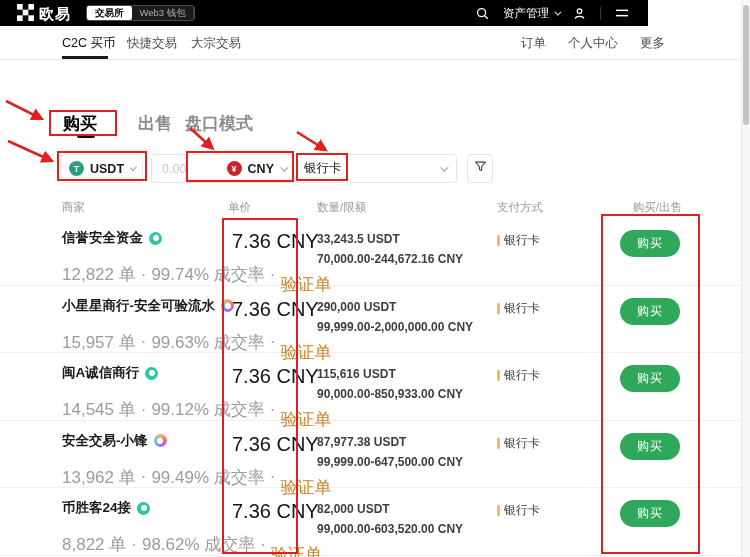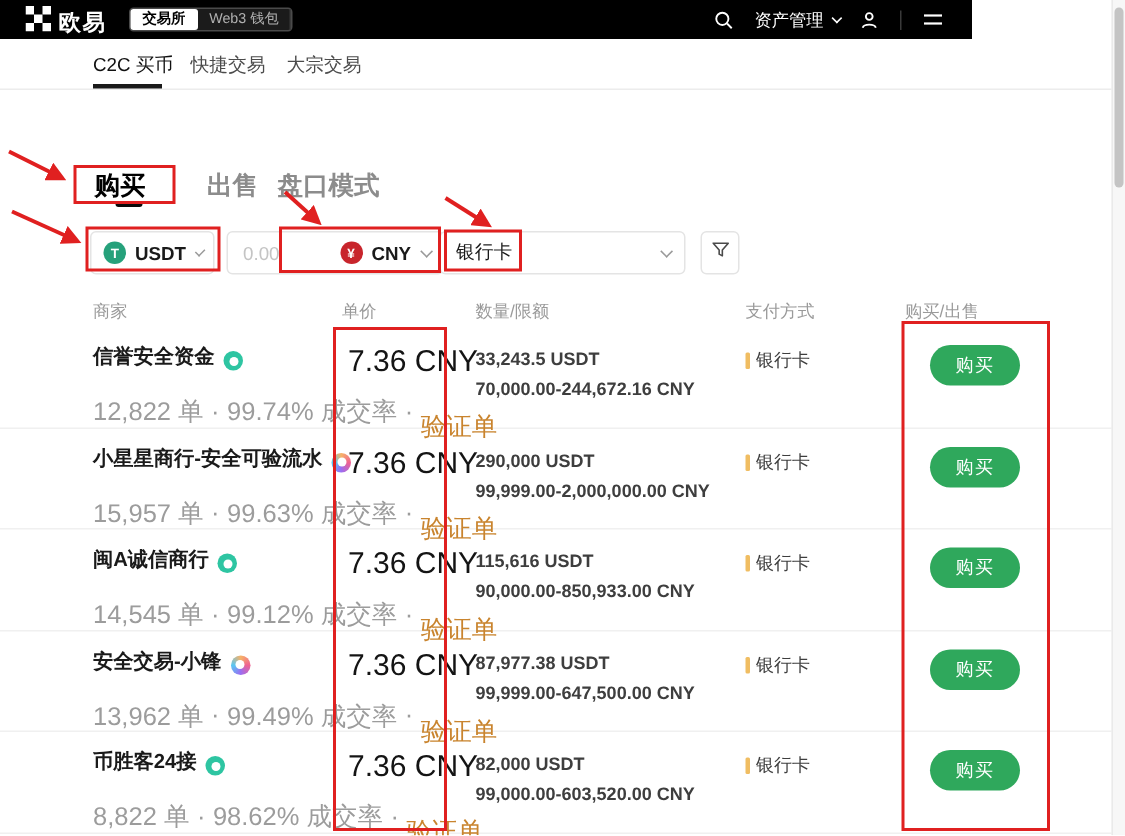--- a/index.html
+++ b/index.html
@@ -50,24 +50,24 @@
                   font-family:inherit; background:transparent; }
   .amount-input::placeholder { color:#c4c4c4; }
   .fiat-part { display:flex; align-items:center; gap:6px; padding-right:9px; margin-left:auto; cursor:pointer; }
   .pay-select { left:293px; width:164px; padding:0 10px; cursor:pointer; }
   .pay-select .ctl-label { font-weight:normal; font-size:12.5px; }
   .pay-select .chev { margin-left:auto; }
   .filter-btn { left:467px; width:26px; height:29px; justify-content:center; cursor:pointer; }
   
   .thead span { position:absolute; top:200px; font-size:11.5px; color:#9a9a9a; }
   .th-merchant { left:62px; } .th-price { left:228px; } .th-amount { left:317px; }
-  .th-pay { left:497px; } .th-action { left:596px; width:64px; text-align:center; }
+  .th-pay { left:497px; } .th-action { left:618px; width:64px; text-align:right; }
   .rows { position:absolute; left:0; top:218px; width:750px; }
   .row { position:relative; width:750px; height:67.6px; border-bottom:1px solid #f0f0f0; }
-  .name-line { position:absolute; left:62px; top:11px; display:flex; align-items:flex-end; gap:6px; }
+  .name-line { position:absolute; left:62px; top:11px; display:flex; align-items:center; gap:6px; }
   .mname { font-size:13.5px; font-weight:bold; color:#1a1a1a; cursor:pointer; }
   .badge { position:relative; width:13px; height:13px; border-radius:50%; flex:0 0 auto; }
   .badge::after { content:''; position:absolute; inset:3.5px; background:#fff; border-radius:50%; }
   .badge-green { background:#2ec5a2; }
   .badge-multi { background:conic-gradient(#f7b267,#ef6292,#9b6df2,#58c7f3,#f7b267); }
   .stats { position:absolute; left:62px; top:35px; font-size:17px; color:#9c9c9c; display:flex; gap:5px; align-items:center; }
   .stats .verified { color:#c9842e;margin-top:20px; }
   .col-price { position:absolute; left:232px; top:12px; font-size:20px; font-weight:normal; color:#141414; }
   .col-amount { position:absolute; left:317px; top:11px; font-size:12px; color:#3e3e3e; line-height:20px;font-weight:bold; }
   .col-pay { position:absolute; left:497px; top:14px; display:flex; align-items:center; gap:4px; font-size:12px; color:#3e3e3e; }
@@ -136,20 +136,25 @@
             <line x1="3" y1="14" x2="21" y2="14"></line>
         </svg>
       </span>
     </div>
   </header>
 
   <nav class="subnav">
     <span class="subnav-item active" style="left:62px">C2C 买币</span>
     <span class="subnav-item" style="left:127px">快捷交易</span>
     <span class="subnav-item" style="left:191px">大宗交易</span>
+    <div class="subnav-right">
+      <span>订单</span>
+      <span>个人中心</span>
+      <span><span>更多</span><span class="more-dot"></span></span>
+    </div>
   </nav>
   <div class="subnav-underline"></div>
 
   <span class="tab active" style="left:63px">购买</span>
   <span class="tab" style="left:138px">出售</span>
   <span class="tab" style="left:185px">盘口模式</span>
   <div class="tab-underline"></div>
 
   <div class="ctl crypto-select">
     <span class="coin-ico tether">T</span>

